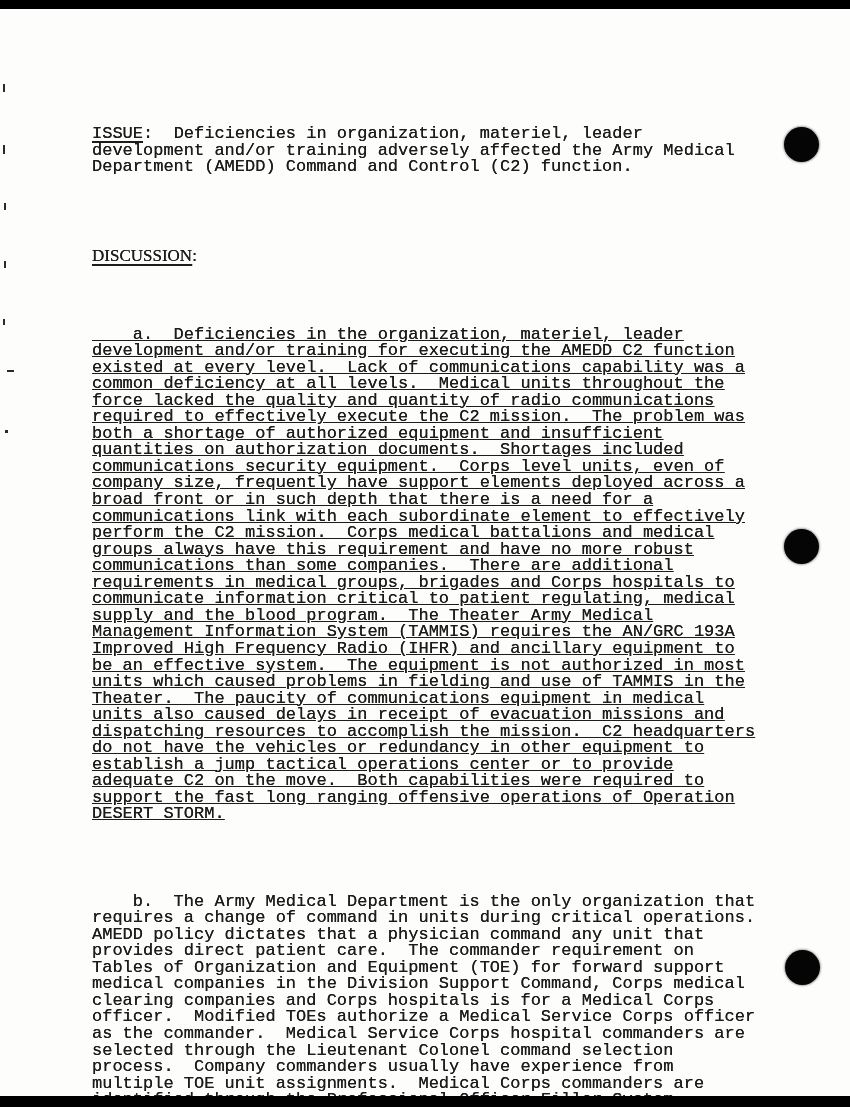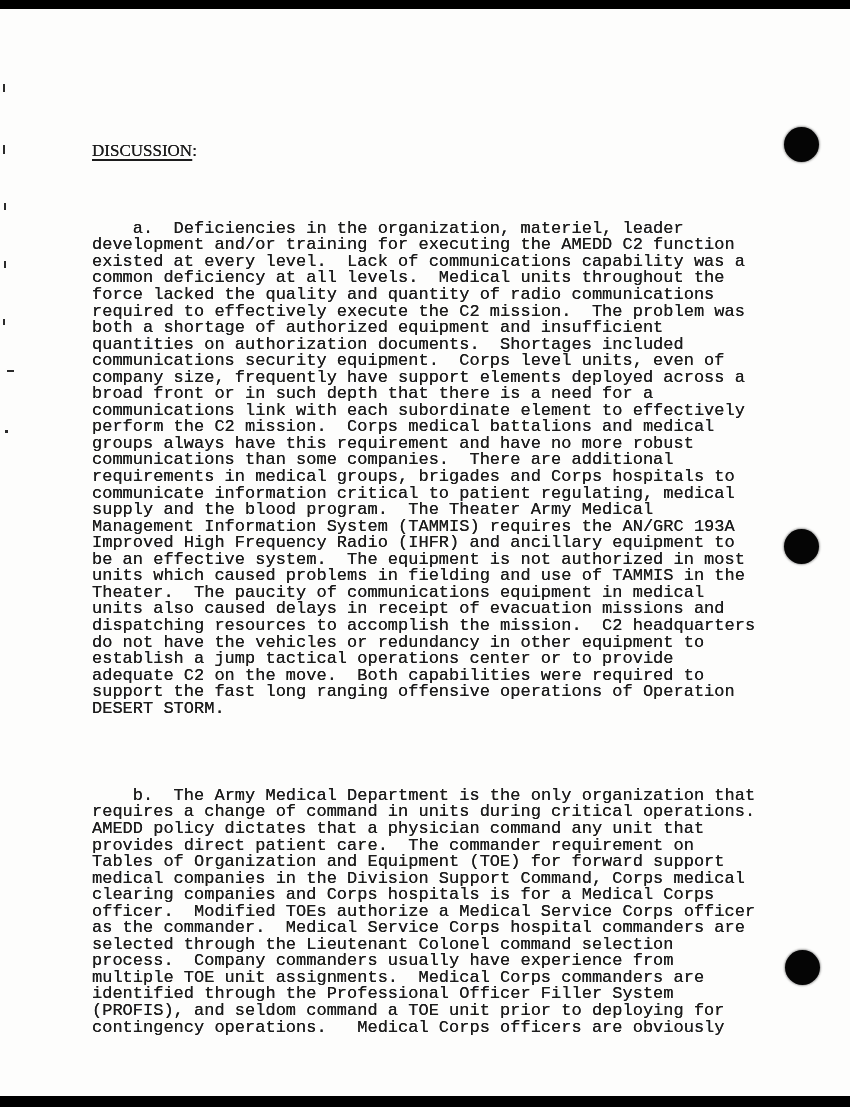--- a/index.html
+++ b/index.html
@@ -40,38 +40,41 @@
     width: 692px;
     font-size: 17px;
     line-height: 16.55px;
     letter-spacing: 0;
     white-space: pre-wrap;
     text-shadow: 0 0 0.4px currentColor;
   }
   .para { margin: 0; }
   .para.issue { margin-bottom: 23px; }
   .para.heading { margin-bottom: 12px; font-family: Liberation Serif, serif; }
-  .para.pa { margin-bottom: 21px; }
+  .para.pa { margin-bottom: 21px; text-decoration: underline; }
   .para.pb { margin-bottom: 20px; }
   .underline { text-decoration: underline; text-underline-offset: 3px; text-decoration-thickness: 1.5px; }
 </style>
 </head>
 <body>
 
 <div class="scan-bar top"></div>
 
 <div class="artifact a1"></div>
 <div class="artifact a2"></div>
 <div class="artifact a3"></div>
 <div class="artifact a4"></div>
 <div class="artifact a5"></div>
 <div class="artifact a6"></div>
 <div class="artifact a7"></div>
 
 <div class="content">
+  <p class="para issue"><span class="underline">ISSUE</span><span>:  </span><span>Deficiencies in organization, materiel, leader
+development and/or training adversely affected the Army Medical
+Department (AMEDD) Command and Control (C2) function.</span></p>
 
   <p class="para heading"><span class="underline">DISCUSSION</span><span>:</span></p>
 
   <p class="para pa">    a.  Deficiencies in the organization, materiel, leader
 development and/or training for executing the AMEDD C2 function
 existed at every level.  Lack of communications capability was a
 common deficiency at all levels.  Medical units throughout the
 force lacked the quality and quantity of radio communications
 required to effectively execute the C2 mission.  The problem was
 both a shortage of authorized equipment and insufficient

